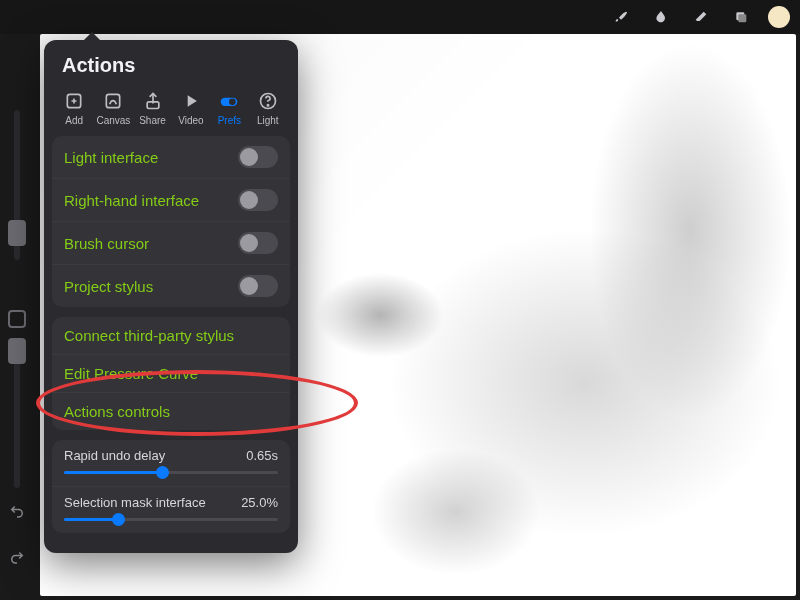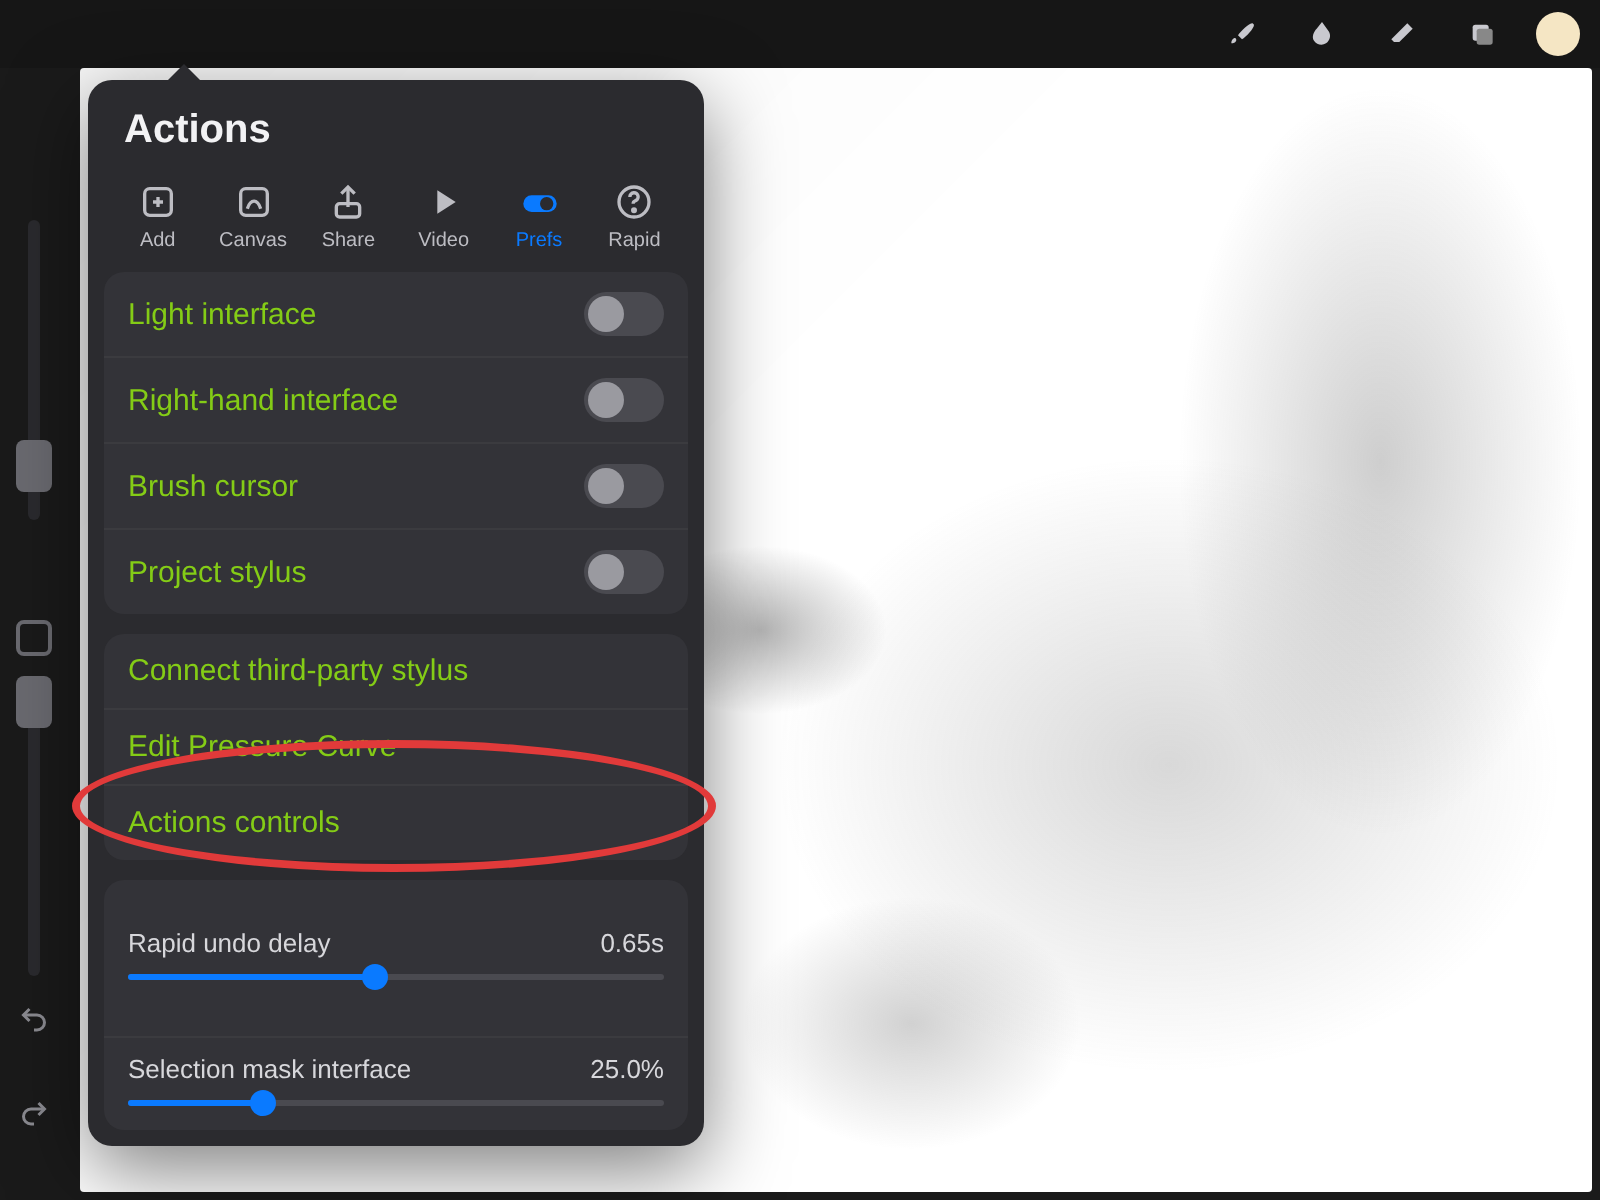--- a/index.html
+++ b/index.html
@@ -32,37 +32,37 @@
   .side-rail { position: absolute; left: 6px; top: 110px; width: 22px; height: 380px; display: flex; flex-direction: column; align-items: center; z-index: 15; }
   .rail-track { width: 6px; background: #2a2a2e; border-radius: 3px; position: relative; }
   .rail-track.top { height: 150px; margin-bottom: 40px; }
   .rail-track.bottom { height: 150px; }
   .rail-thumb { position: absolute; left: -6px; width: 18px; height: 26px; background: #6a6a70; border-radius: 4px; }
   .rail-square { width: 18px; height: 18px; border: 2px solid #6a6a70; border-radius: 4px; margin: 10px 0; }
   .undo-redo { position: absolute; left: 8px; bottom: 30px; display: flex; flex-direction: column; gap: 24px; color: #8a8a90; z-index: 15; }
   .undo-redo svg { width: 18px; height: 18px; }
 
   
-  .popover { position: absolute; top: 40px; left: 44px; width: 308px; background: #2b2b2f; border-radius: 12px; box-shadow: 0 12px 40px rgba(0,0,0,.5); z-index: 30; padding-bottom: 8px; }
+  .popover { position: absolute; top: 40px; left: 44px; width: 254px; background: #2b2b2f; border-radius: 12px; box-shadow: 0 12px 40px rgba(0,0,0,.5); z-index: 30; padding-bottom: 20px; }
   .popover::before { content: ""; position: absolute; top: -8px; left: 40px; border: 8px solid transparent; border-bottom-color: #2b2b2f; border-top: none; }
   .pop-title { color: #f2f2f4; font-size: 20px; font-weight: 600; padding: 14px 18px 10px; }
   .pop-tabs { display: flex; gap: 6px; padding: 4px 14px 10px; justify-content: space-between; }
   .pop-tab { flex: 1; display: flex; flex-direction: column; align-items: center; gap: 4px; color: #bdbdc3; font-size: 10px; cursor: pointer; }
   .pop-tab svg { width: 20px; height: 20px; }
   .pop-tab.active { color: #0a7aff; }
   .pop-tab.active svg { color: #0a7aff; }
 
   .section { margin: 0 8px; background: #333338; border-radius: 10px; overflow: hidden; }
   .section + .section { margin-top: 10px; }
   .row { display: flex; align-items: center; justify-content: space-between; padding: 10px 12px; color: #84cc16; font-size: 15px; border-top: 1px solid rgba(255,255,255,.04); }
   .row:first-child { border-top: none; }
   .toggle { width: 40px; height: 22px; background: #4a4a50; border-radius: 11px; position: relative; }
   .toggle::after { content: ""; position: absolute; top: 2px; left: 2px; width: 18px; height: 18px; background: #9a9aa0; border-radius: 50%; }
 
-  .slider-row { display: block; padding: 8px 12px 12px; color: #d7d7db; font-size: 13px; margin-top: 16px; }
+  .slider-row { display: block; padding: 8px 12px 12px; color: #d7d7db; font-size: 13px; }
   .slider-row .line1 { display: flex; justify-content: space-between; margin-bottom: 8px; }
   .slider-track { height: 3px; background: #4a4a50; border-radius: 2px; position: relative; }
   .slider-fill { position: absolute; left: 0; top: 0; bottom: 0; background: #0a7aff; border-radius: 2px; }
   .slider-knob { position: absolute; top: -5px; width: 13px; height: 13px; background: #0a7aff; border-radius: 50%; }
 
   
   .annotation { position: absolute; z-index: 40; border: 4px solid #e13a3a; border-radius: 50%; pointer-events: none; }
 </style>
 </head>
 <body>
@@ -157,21 +157,21 @@
           <circle cx="16" cy="13" r="4" fill="#2b2b2f"></circle>
         </svg>
       <span>Prefs</span>
     </div>
     <div class="pop-tab">
       <svg viewBox="0 0 24 24" fill="none" stroke="currentColor" stroke-width="2">
           <circle cx="12" cy="12" r="9"></circle>
           <path d="M9.5 9a2.5 2.5 0 1 1 3 2.4c-.8.3-1 .9-1 1.6"></path>
           <circle cx="12" cy="17" r=".8" fill="currentColor"></circle>
         </svg>
-      <span>Rapid</span>
+      <span>Light</span>
     </div>
   </div>
 
   <div class="section">
     <div class="row">
       <span>Light interface</span>
       <span class="toggle"></span>
     </div>
     <div class="row">
       <span>Right-hand interface</span>

